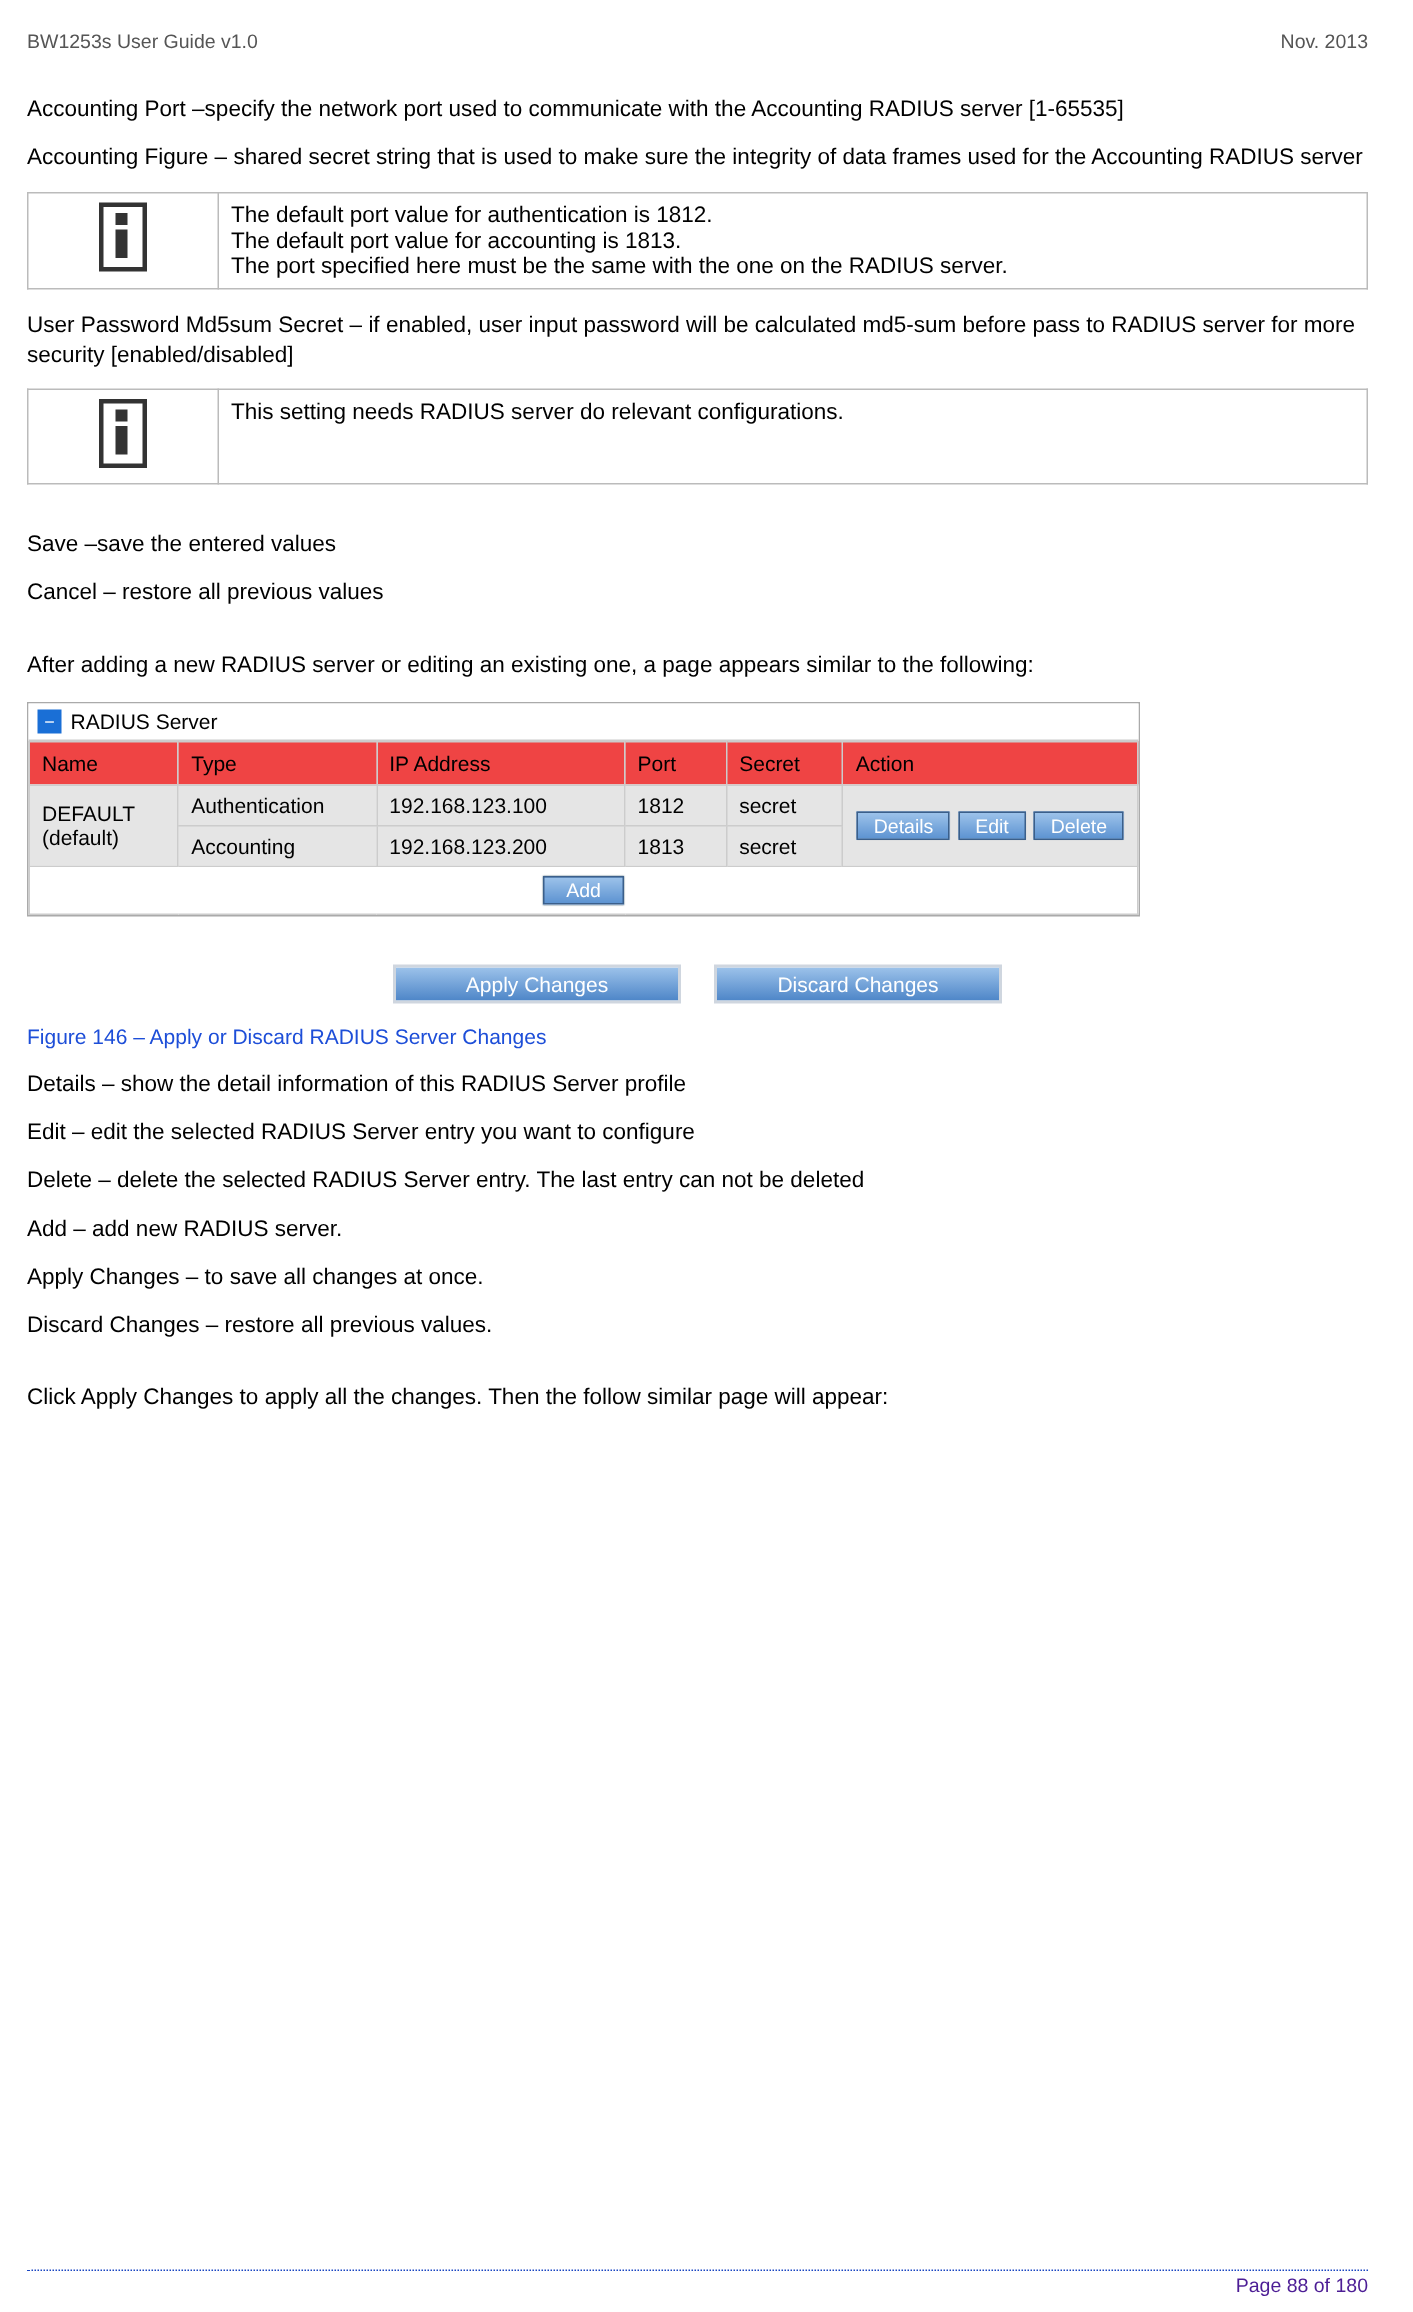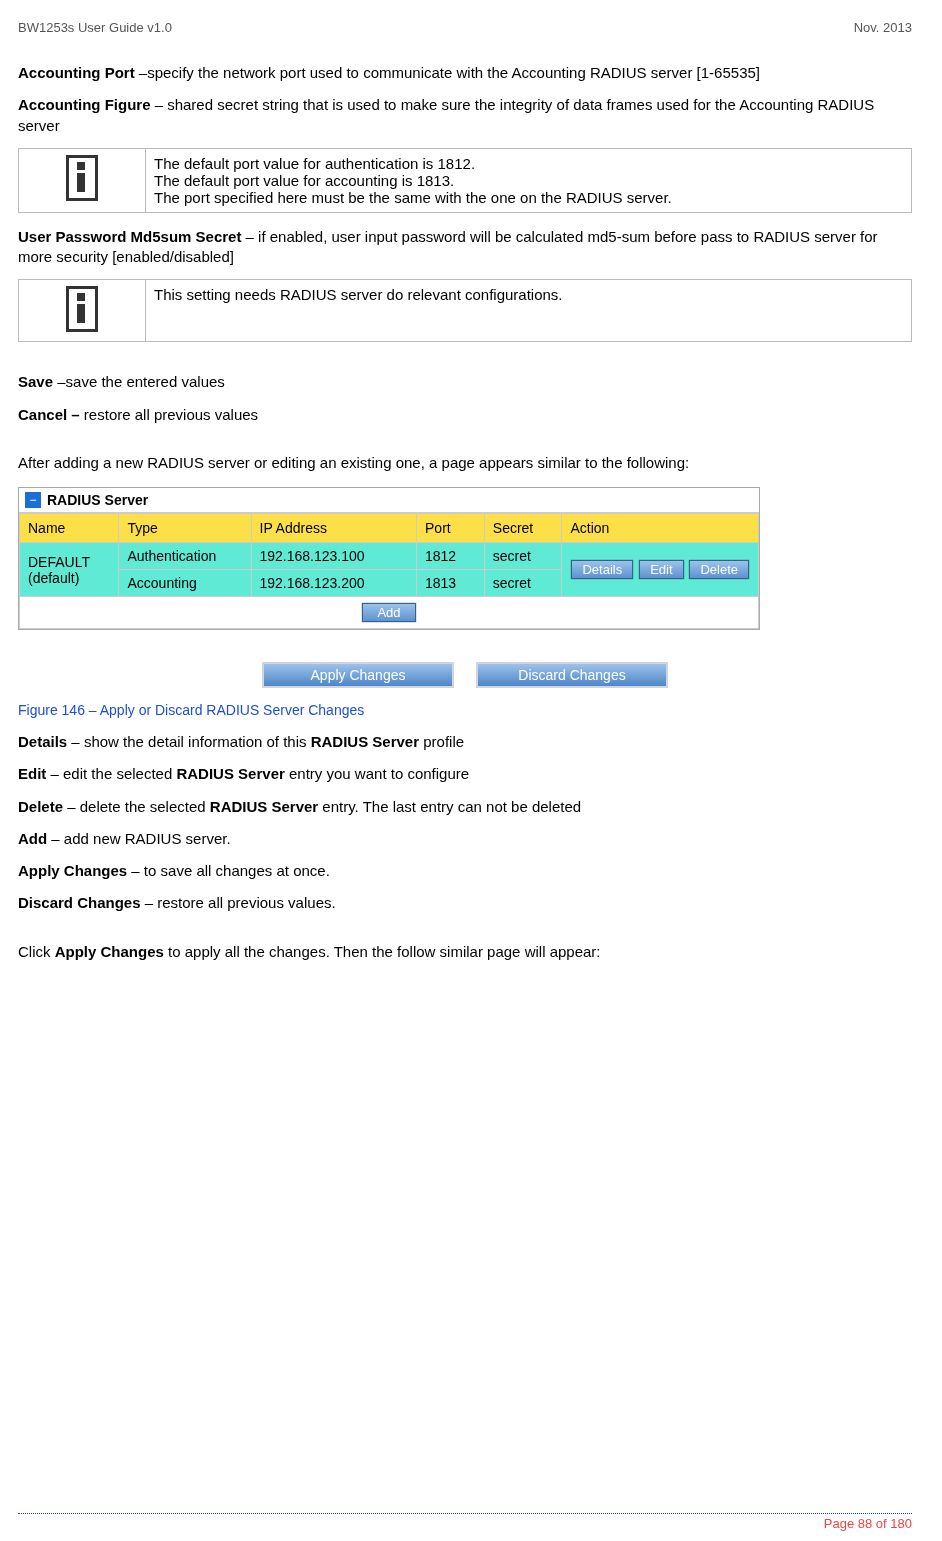--- a/index.html
+++ b/index.html
@@ -60,21 +60,21 @@
     width: 8px; height: 8px;
     background: #333;
   }
   .info-icon::after {
     content: "";
     position: absolute;
     left: 8px; top: 15px;
     width: 8px; height: 19px;
     background: #333;
   }
-  .bold { font-weight: bold; }
+  .bold { font-weight: normal; }
   .radius-box {
     width: 740px;
     border: 1px solid #aaa;
     margin: 6px 0 2px 0;
     font-size: 14px;
     background: #fcfcfc;
   }
   .radius-titlebar {
     background: #fff;
     padding: 4px 6px;
@@ -91,32 +91,32 @@
     justify-content:center;
     color:#fff;
     font-size:12px;
     line-height:1;
   }
   .radius-table {
     border-collapse: collapse;
     width: 100%;
   }
   .radius-table th {
-    background: #fde047;
+    background: #ef4444;
     font-weight: normal;
     text-align: left;
     padding: 6px 8px;
     border: 1px solid #ccc;
     font-size: 14px;
   }
   .radius-table td {
     border: 1px solid #ccc;
     padding: 5px 8px;
     font-size: 14px;
-    background: #5eead4;
+    background: #e5e5e5;
   }
   .action-cell {
     text-align: center;
     padding-right: 10px;
     white-space: nowrap;
   }
   .win-btn {
     display: inline-block;
     border: 1px solid #3b5f8a;
     background: linear-gradient(#9cc2ea, #5d93d1);
@@ -157,21 +157,21 @@
     margin-top: auto;
     padding-top: 40px;
   }
   .dotted {
     border: none;
     border-top: 1.5px dotted #1a46c2;
     margin: 0 0 2px 0;
   }
   .pagenum {
     text-align: right;
-    color: #ef4444;
+    color: #4c1d95;
     font-size: 13px;
   }
   .spacer-16 { height: 16px; }
 </style>
 </head>
 <body>
 
 <div class="page">
 
   <div class="header-row">

